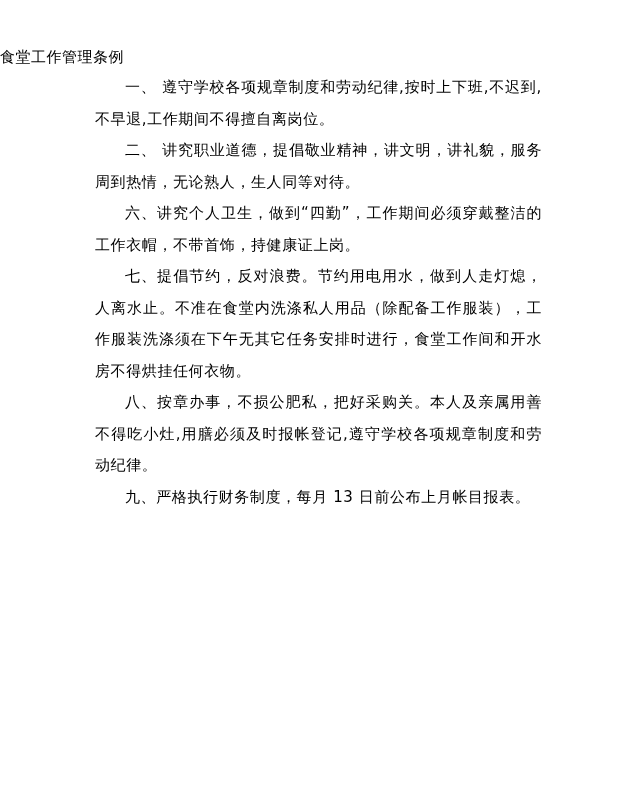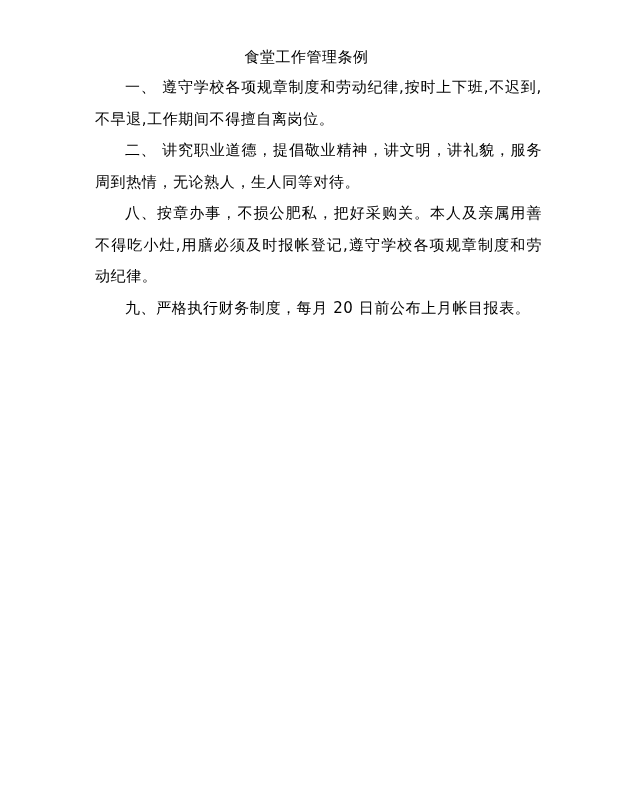--- a/index.html
+++ b/index.html
@@ -3,34 +3,36 @@
 <meta charset="utf-8">
 <style>
   html, body { margin: 0; padding: 0; background: #ffffff; }
   body {
     width: 632px; height: 794px; position: relative; overflow: hidden;
     font-family: "DejaVu Sans", "Liberation Sans", sans-serif;
     color: #000000;
   }
   .page { position: absolute; left: 0; top: 0; width: 632px; height: 794px; background: #fff; }
   .title {
-    position: absolute; top: 47px; left: 0; width: 613px; text-align: center;
+    position: absolute; top: 47px; left: 0; width: 613px; 
     font-size: 15px; line-height: 20px; letter-spacing: 0.5px;
   }
   .body-text {
     position: absolute; left: 95px; width: 447px; top: 72px;
     font-size: 15px; line-height: 31.5px; text-align: justify;
     letter-spacing: 0.6px;
   }
   .para { margin: 0; text-indent: 30px; }
 </style>
 </head>
 <body>
 
 <div class="page">
   <div class="title">食堂工作管理条例</div>
   <div class="body-text">
     <p class="para">一、 遵守学校各项规章制度和劳动纪律,按时上下班,不迟到,不早退,工作期间不得擅自离岗位。</p>
     <p class="para">二、 讲究职业道德，提倡敬业精神，讲文明，讲礼貌，服务周到热情，无论熟人，生人同等对待。</p>
+    <p class="para">六、讲究个人卫生，做到“四勤”，工作期间必须穿戴整洁的工作衣帽，不带首饰，持健康证上岗。</p>
+    <p class="para">七、提倡节约，反对浪费。节约用电用水，做到人走灯熄，人离水止。不准在食堂内洗涤私人用品（除配备工作服装），工作服装洗涤须在下午无其它任务安排时进行，食堂工作间和开水房不得烘挂任何衣物。</p>
     <p class="para">八、按章办事，不损公肥私，把好采购关。本人及亲属用善不得吃小灶,用膳必须及时报帐登记,遵守学校各项规章制度和劳动纪律。</p>
-    <p class="para">九、严格执行财务制度，每月 20 日前公布上月帐目报表。</p>
+    <p class="para">九、严格执行财务制度，每月 13 日前公布上月帐目报表。</p>
   </div>
 </div>
 
 </body></html>

